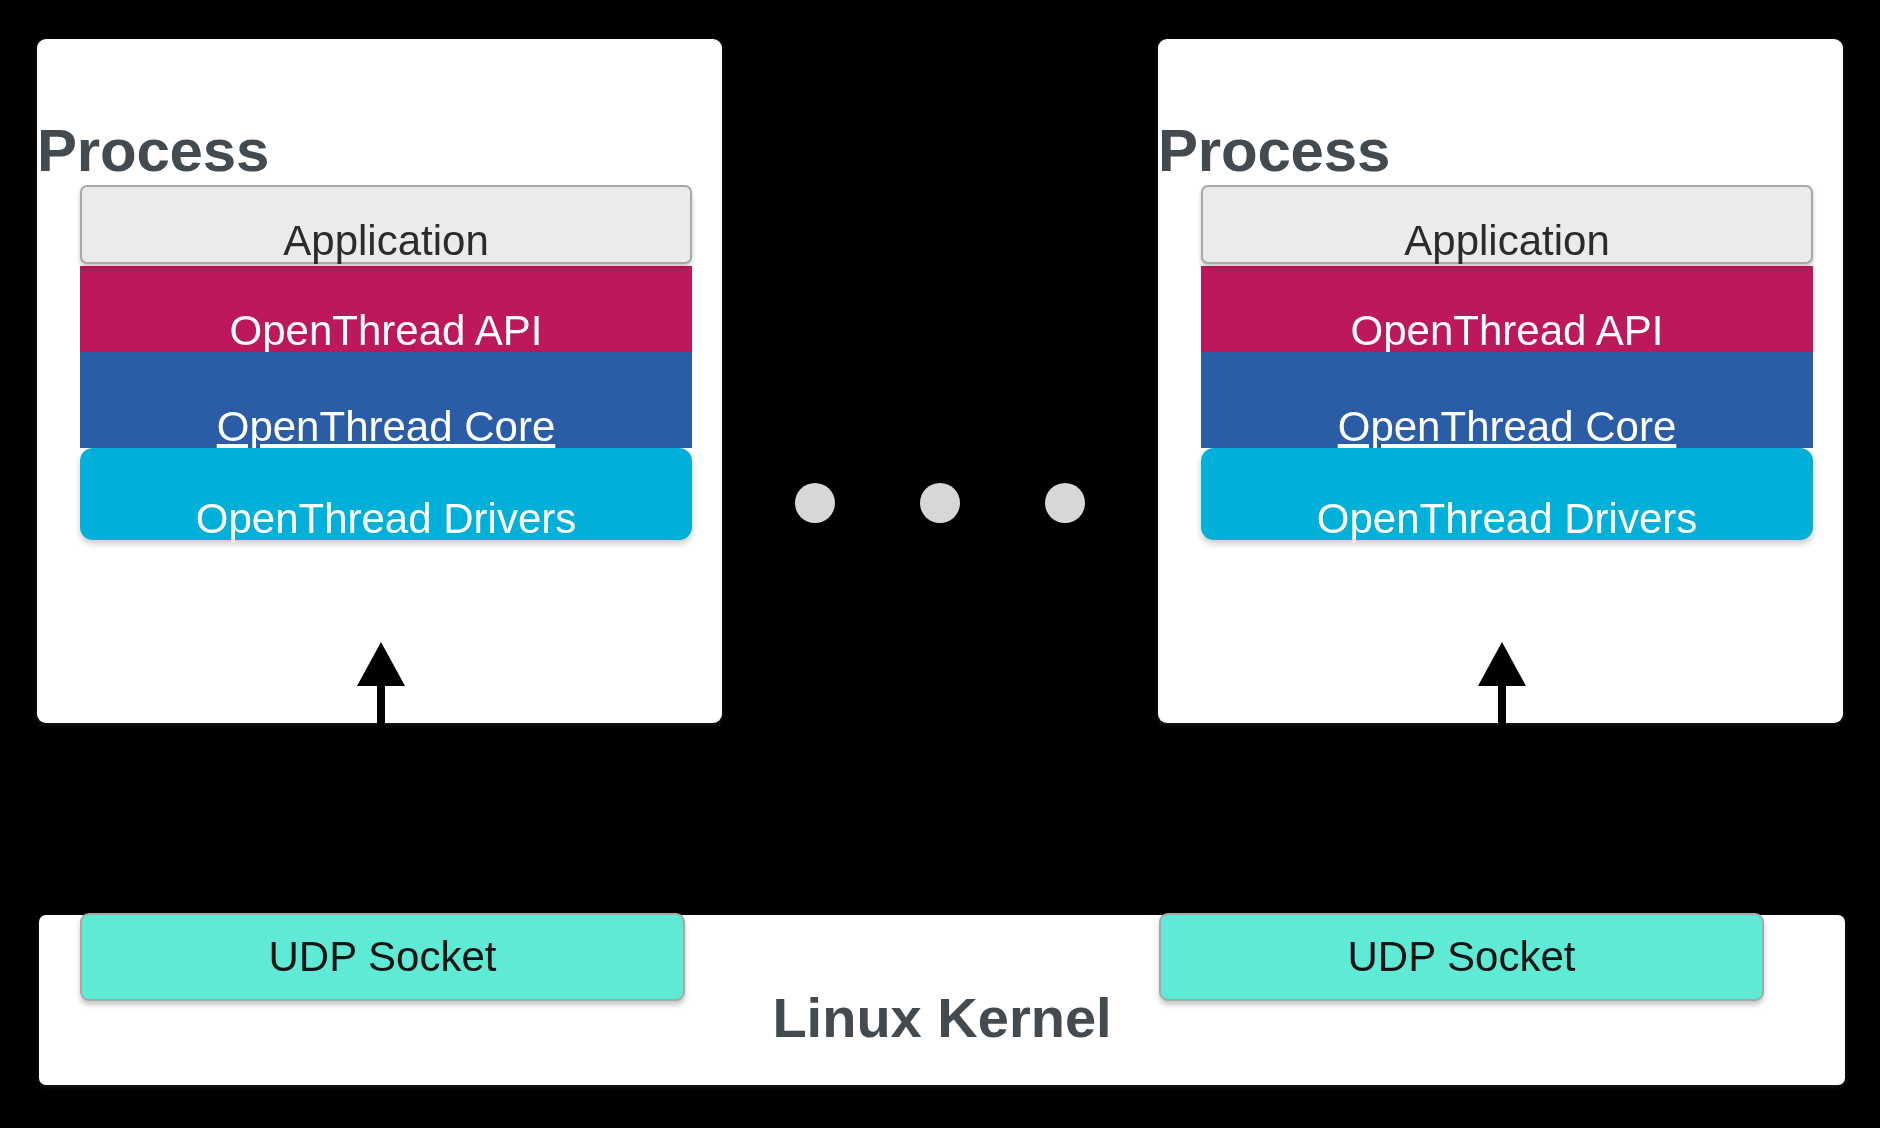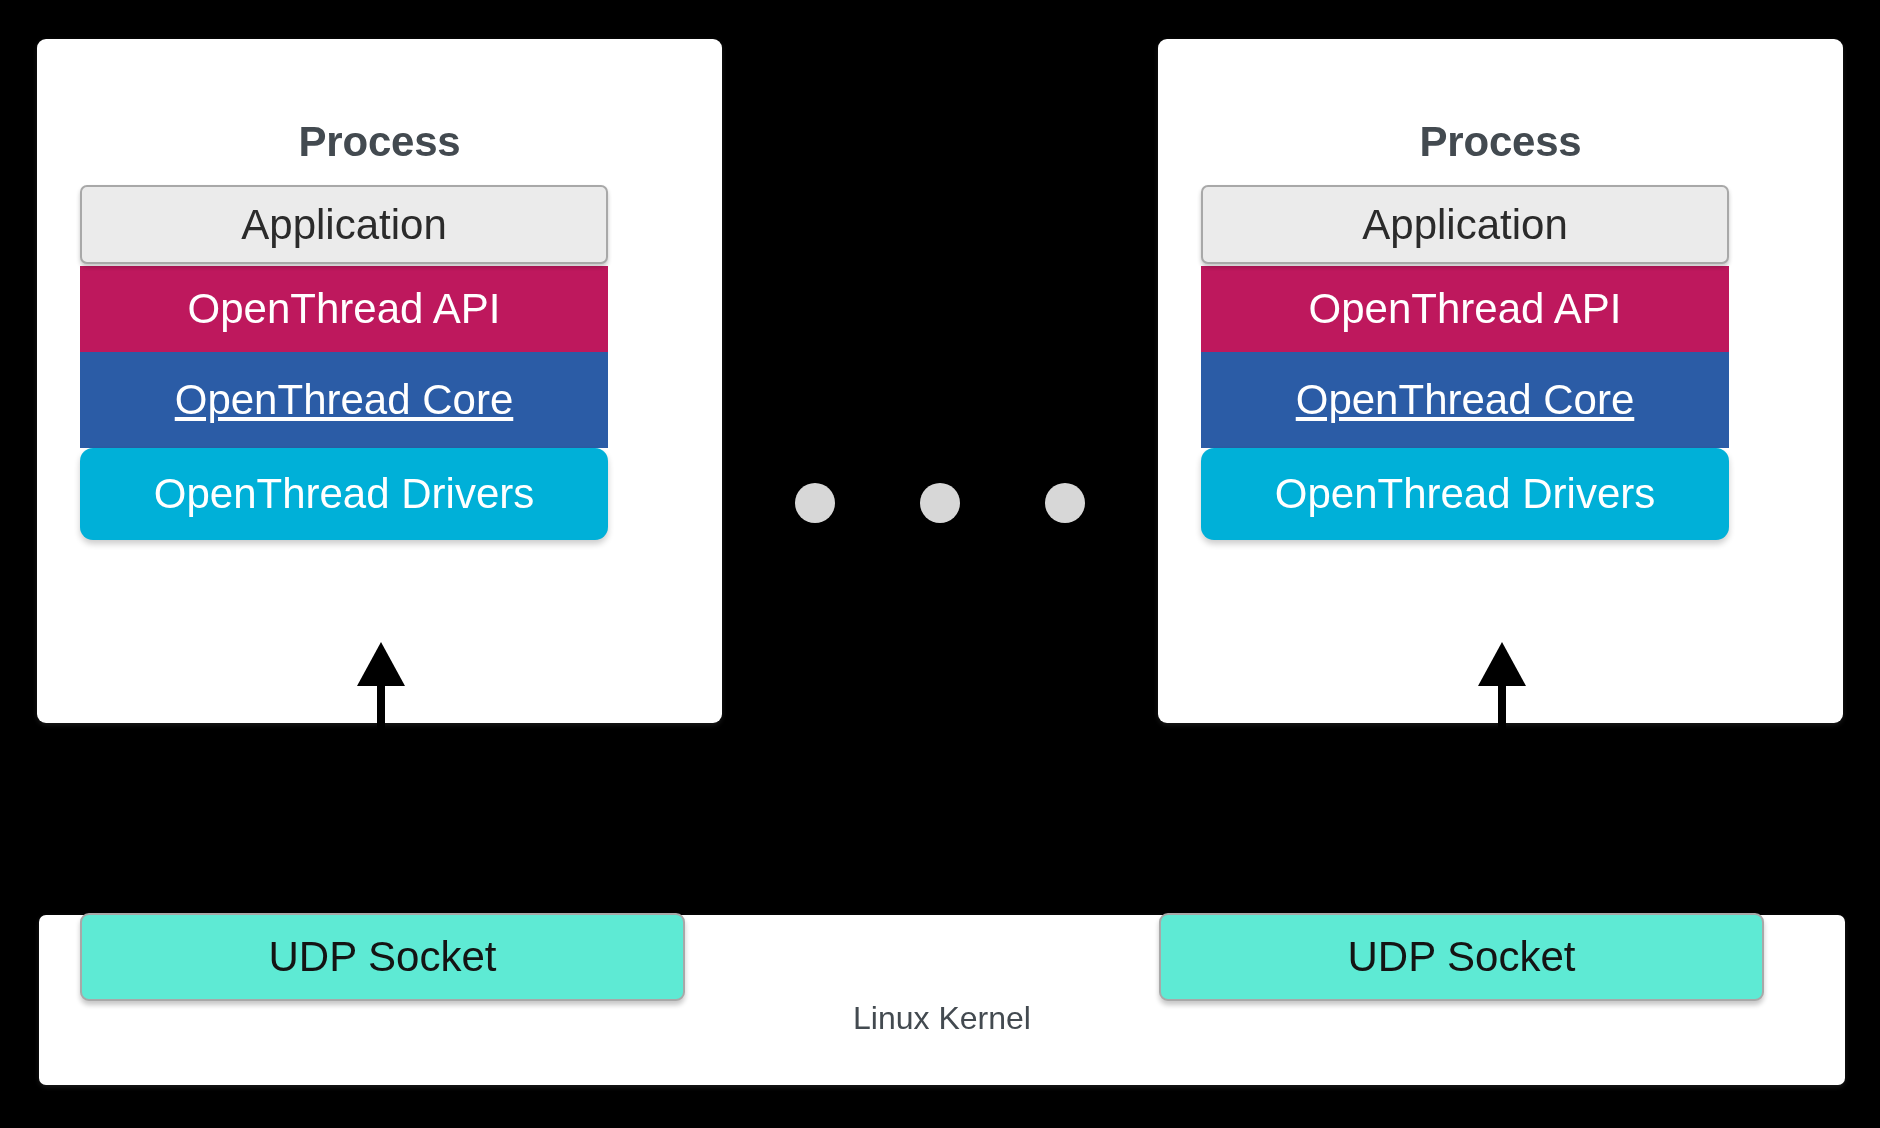--- a/index.html
+++ b/index.html
@@ -31,44 +31,43 @@
     box-shadow: 0 2px 5px rgba(255,255,255,0.10);
   }
   #process-left  { left: 37px; }
   #process-right { left: 1158px; }
 
   .process-title {
     position: absolute;
     top: 82px;
     left: 0;
     width: 100%;
-    text-align: center;
-    font-size: 42px;
+    font-size: 60px;
     font-weight: bold;
     color: #434a50;
     letter-spacing: -0.2px;
     line-height: 1;
   }
 
   
   .stack {
     position: absolute;
     left: 43px;
     top: 146px;
     width: 600px;
   }
   .layer {
     position: relative;
     box-sizing: border-box;
-    width: 528px;
+    width: 612px;
     text-align: center;
     color: #ffffff;
     line-height: 1;
     display: flex;
-    align-items: center;
+    align-items: flex-end;
     justify-content: center;
   }
   .layer-application {
     height: 79px;
     background: #ebebeb;
     border: 2px solid #a8a8a8;
     border-radius: 7px;
     color: #2b2b2b;
     font-size: 42px;
     box-shadow: 0 3px 4px rgba(0,0,0,0.22);
@@ -159,22 +158,22 @@
 
   #kernel-label {
     position: absolute;
     left: 0;
     top: 0;
     width: 1806px;
     height: 170px;
     display: flex;
     align-items: center;
     justify-content: center;
-    font-size: 32px;
-    font-weight: normal;
+    font-size: 56px;
+    font-weight: bold;
     color: #434a50;
     line-height: 1;
     padding-top: 36px;
     box-sizing: border-box;
     pointer-events: none;
   }
 </style>
 </head>
 <body>
 

